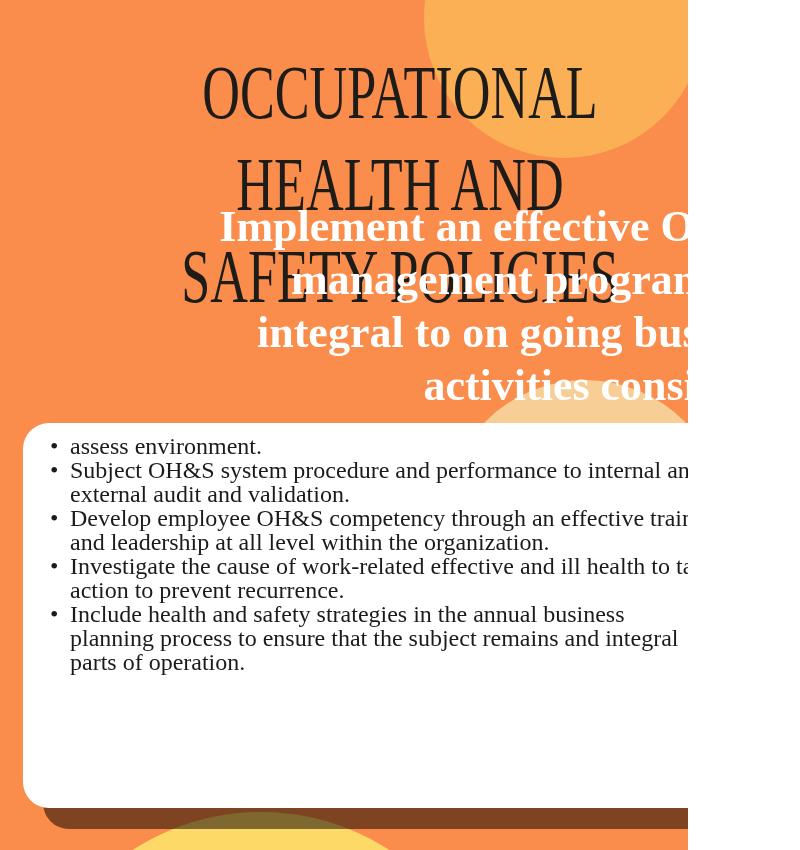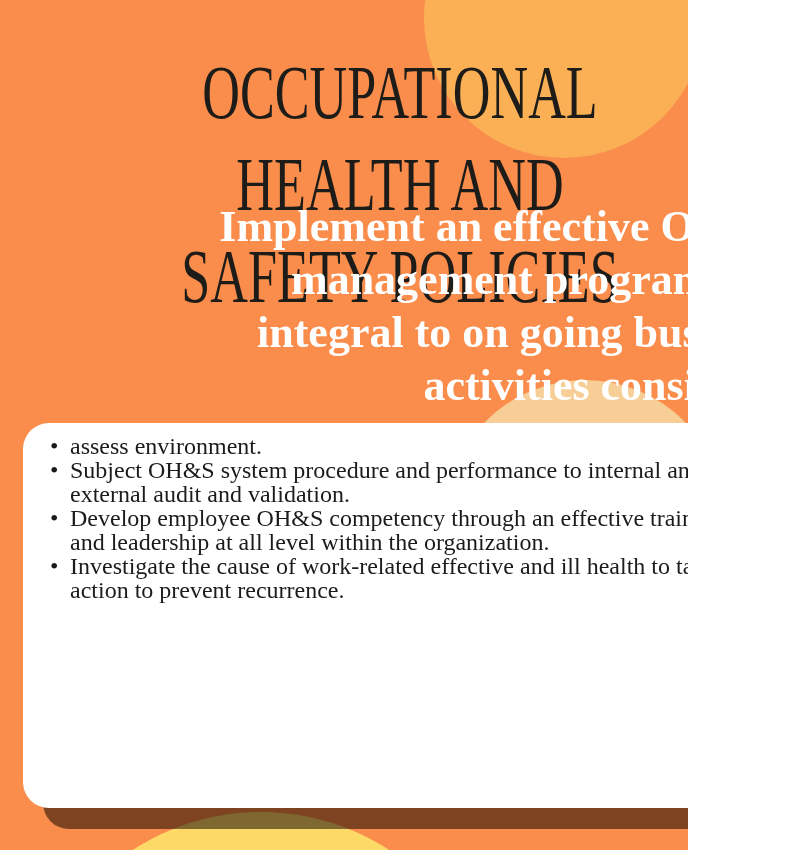--- a/index.html
+++ b/index.html
@@ -66,15 +66,18 @@
   <div class="policy-card">
     <ul class="policy-list">
 
         <li>assess environment.</li>
         <li> Subject OH&amp;S system procedure and performance to internal and
 external audit and validation.</li>
         <li>Develop employee OH&amp;S competency through an effective training
 and leadership at all level within the organization.</li>
         <li>Investigate the cause of work-related effective and ill health to take
 action to prevent recurrence.</li>
+        <li> Include health and safety strategies in the annual business
+planning process to ensure that the subject remains and integral
+parts of operation.</li>
       </ul>
   </div>
 </div>
 
 </body></html>

